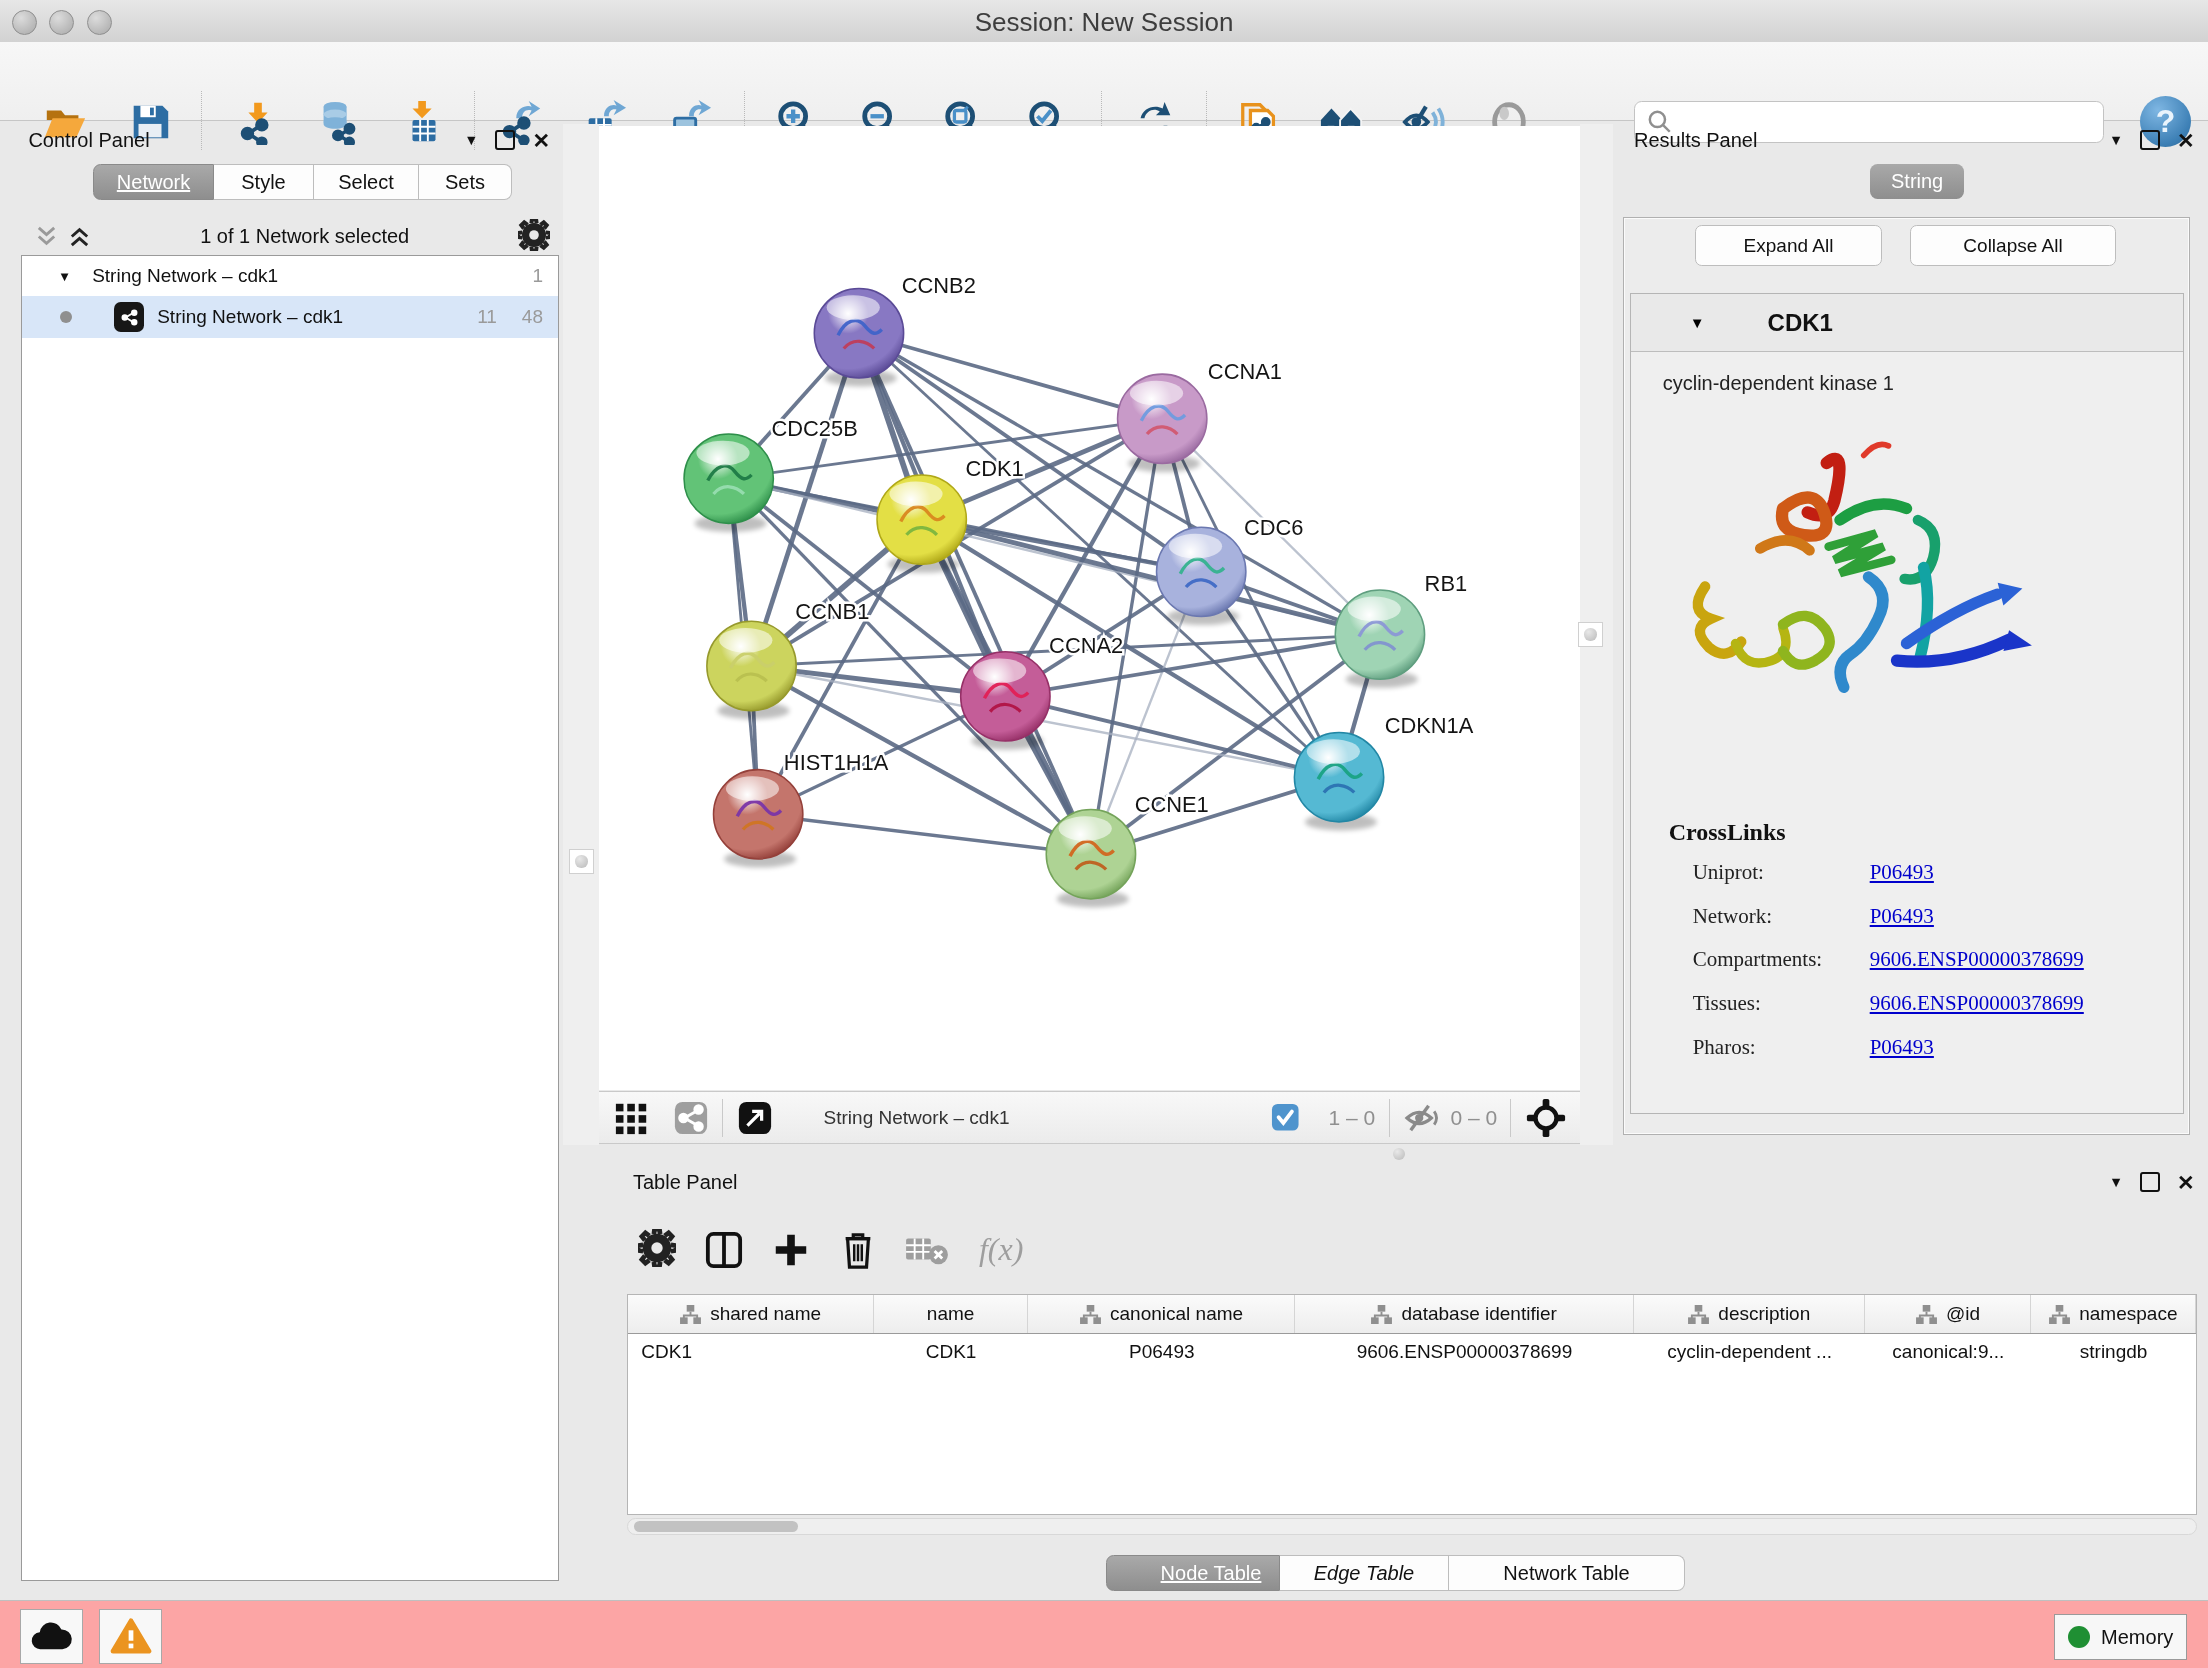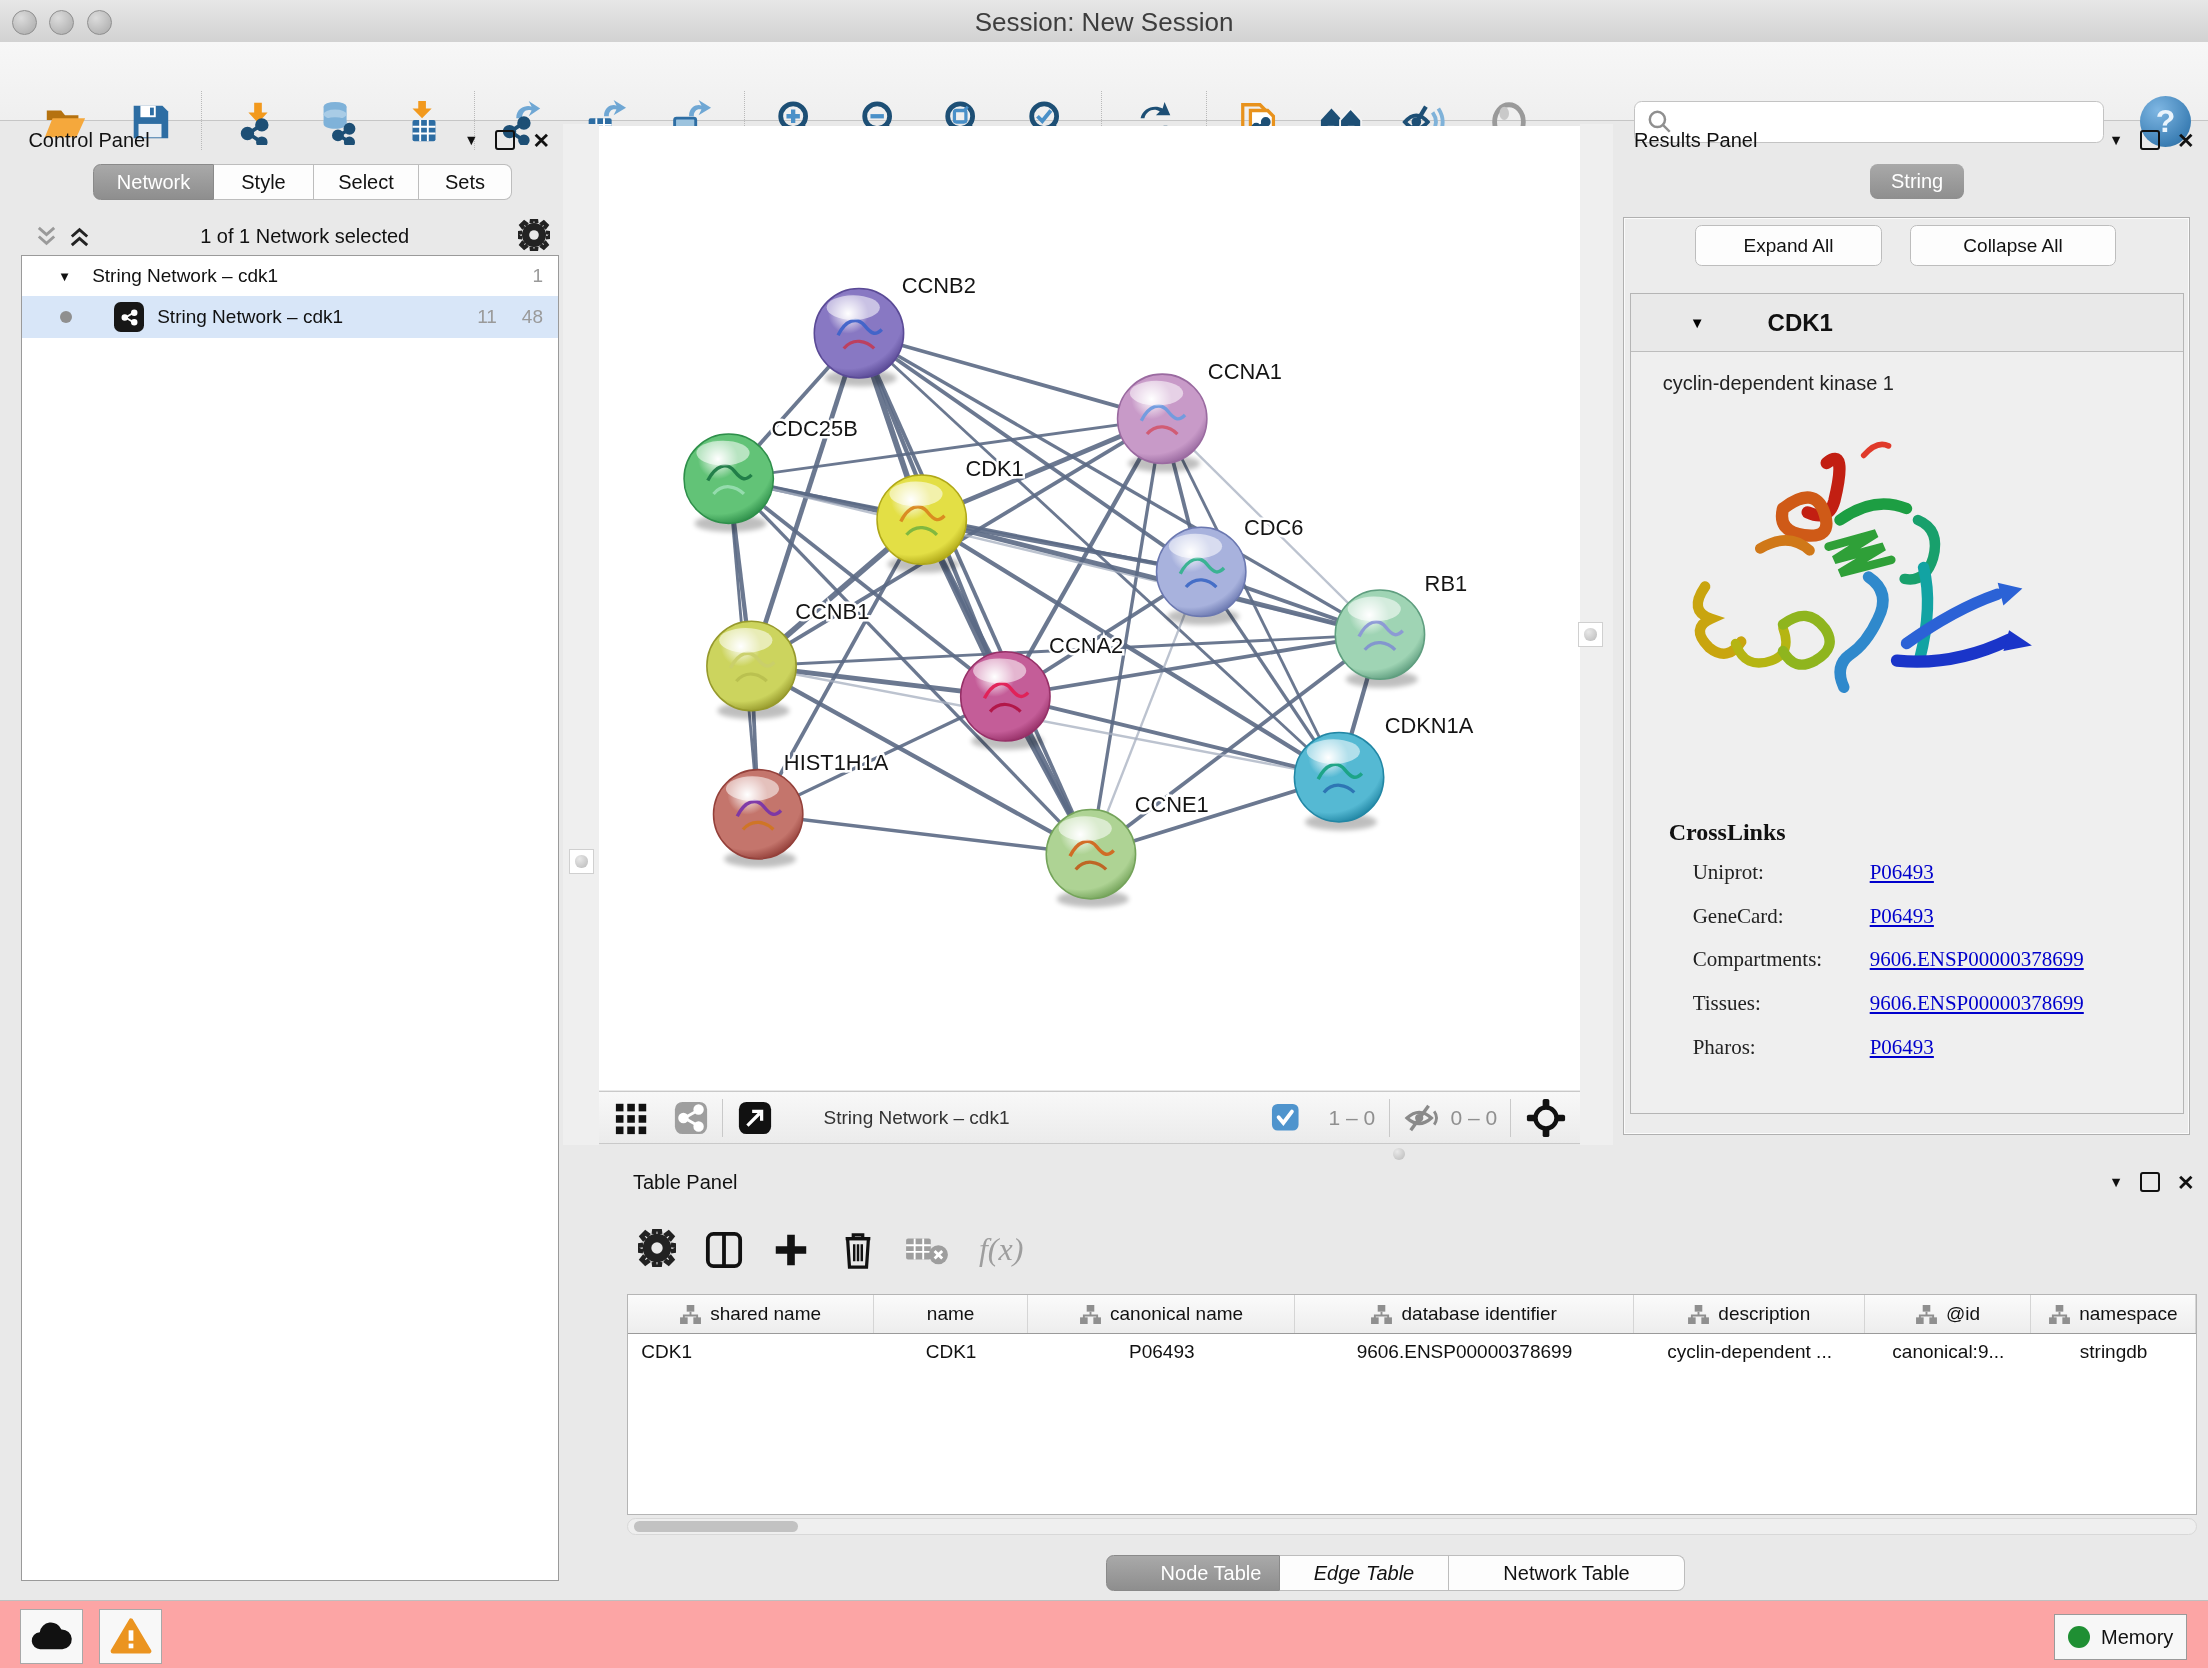--- a/index.html
+++ b/index.html
@@ -32,21 +32,21 @@
   .ph-icons{position:absolute;right:13.3px;top:0;height:32px;display:flex;align-items:center;gap:17px;}
   .ph-tri{font-size:14.3px;color:#111;}
   .ph-box{width:16px;height:16px;border:2.4px solid #111;border-radius:2.9px;}
   .ph-x{font-size:21px;font-weight:bold;color:#111;line-height:1;}
   #cp-header{left:11.4px;top:124px;width:552px;}
   #cp-tabs{position:absolute;left:93px;top:164px;height:36px;display:flex;}
   .seg{height:36px;box-sizing:border-box;border:1px solid #bdbdbd;border-left:none;background:#fdfdfd;
     display:flex;align-items:center;justify-content:center;font-size:20px;color:#111;}
   .seg:first-child{border-left:1px solid #bdbdbd;border-radius:7.6px 0 0 7.6px;}
   .seg:last-child{border-radius:0 7.6px 7.6px 0;}
-  .seg.active{background:linear-gradient(#a9a9a9,#8e8e8e);color:#fff;border-color:#8a8a8a;}
+  .seg.active{background:linear-gradient(#a9a9a9,#8e8e8e);color:#fff;border-color:#8a8a8a;text-decoration:underline;}
   #cp-selrow{position:absolute;left:21px;top:217px;width:538px;height:38px;display:flex;align-items:center;}
   #cp-selrow .sel-text{flex:1;text-align:center;font-size:20px;color:#111;}
   #cp-tree{position:absolute;left:21px;top:255px;width:536px;height:1324px;background:#fff;
     border:1px solid #9a9a9a;}
   .tree-row{display:flex;align-items:center;font-size:19px;color:#111;}
   #tree-row-1{height:40px;padding:0 15px 0 36px;}
   #tree-row-1 .tri{font-size:13.3px;margin-right:21px;}
   #tree-row-2{height:42px;background:#d8e6f8;padding:0 15px 0 38px;}
   .count{color:#9a9a9a;margin-left:11.4px;}
   .spacer{flex:1;}
@@ -657,21 +657,21 @@
         <polygon points="346,186 372,192 352,210" fill="#2b62d6"></polygon>
         <polygon points="358,236 382,252 352,258" fill="#1a35c9"></polygon>
       </svg>
       <div id="xl-title">CrossLinks</div>
       <div id="xl-rows">
           <div class="xl-row" style="top: 566px;">
             <div class="xl-label">Uniprot:</div>
             <span class="xl-link">P06493</span>
           </div>
           <div class="xl-row" style="top: 610px;">
-            <div class="xl-label">GeneCard:</div>
+            <div class="xl-label">Network:</div>
             <span class="xl-link">P06493</span>
           </div>
           <div class="xl-row" style="top: 653px;">
             <div class="xl-label">Compartments:</div>
             <span class="xl-link">9606.ENSP00000378699</span>
           </div>
           <div class="xl-row" style="top: 697px;">
             <div class="xl-label">Tissues:</div>
             <span class="xl-link">9606.ENSP00000378699</span>
           </div>

